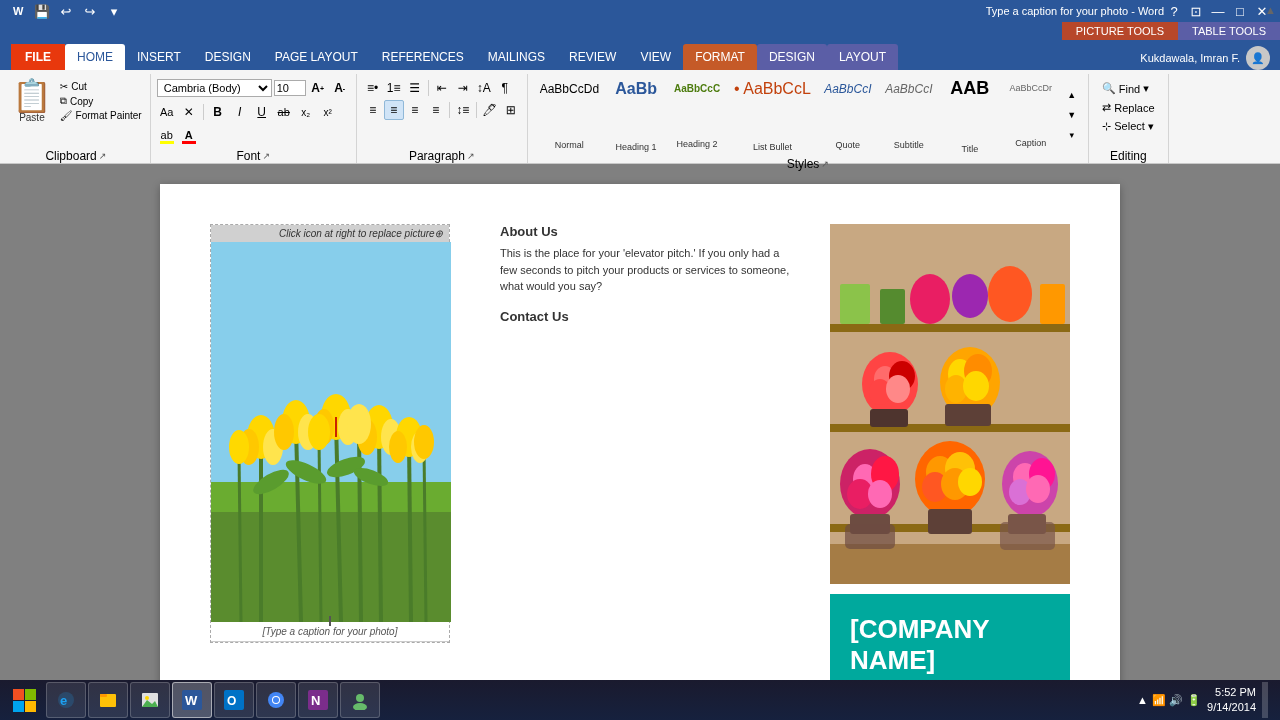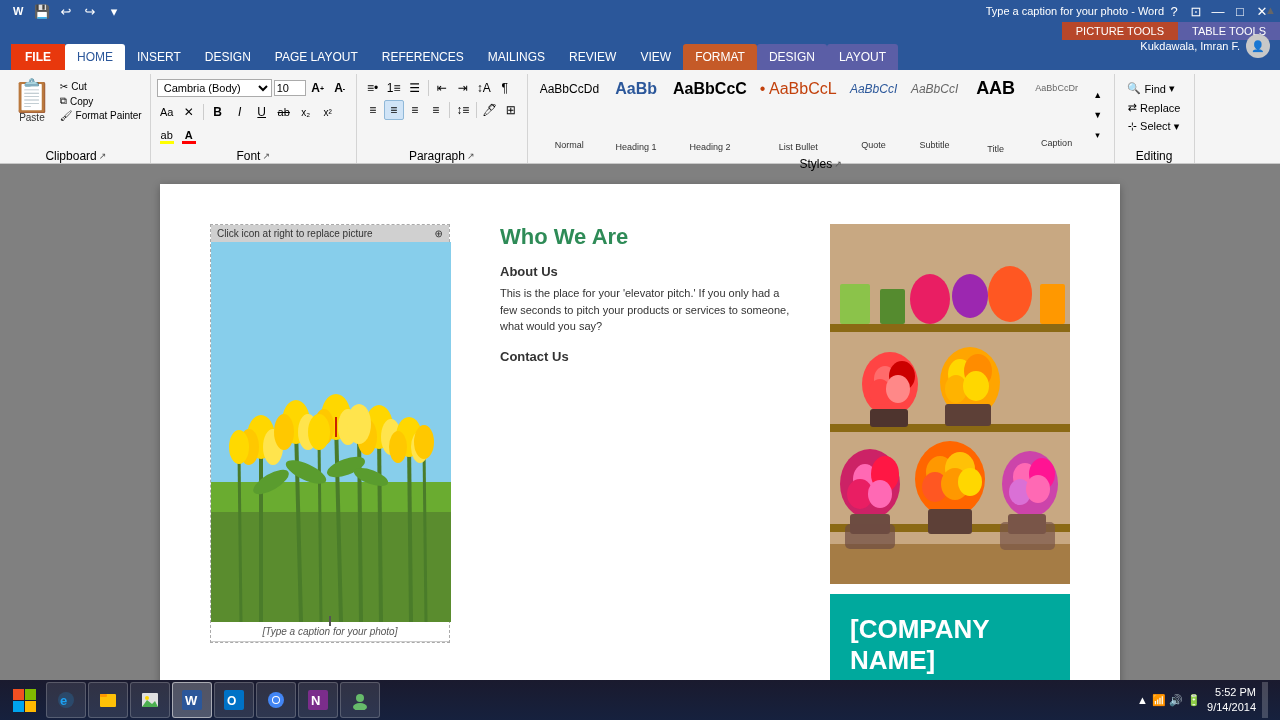--- a/index.html
+++ b/index.html
@@ -67,21 +67,21 @@
       align-items: center;
     }
     .user-info {
       color: white;
       font-size: 11px;
       padding: 0 10px;
       display: flex;
       align-items: center;
       gap: 6px;
       margin-left: auto;
-      margin-bottom: 12px;
+      margin-bottom: 0;
     }
 
     
     .ribbon {
       background: #f5f5f5;
       border-bottom: 1px solid #c8c8c8;
       display: flex;
       align-items: stretch;
       padding: 4px 2px 0 2px;
       height: 94px;
@@ -247,21 +247,22 @@
       position: relative;
       width: 240px;
     }
     .photo-placeholder-bar {
       background: #d0d0d0;
       padding: 3px 6px;
       font-size: 10px;
       color: #333;
       display: flex;
       align-items: center;
-      justify-content: space-between;
+      justify-content: flex-end;
+      font-style: italic;
     }
     .photo-img {
       width: 240px;
       height: 380px;
       background: linear-gradient(180deg, #87ceeb 0%, #87ceeb 30%, #5a9c2e 70%, #5a9c2e 100%);
       position: relative;
       overflow: hidden;
     }
 
     .caption-field {
@@ -588,21 +589,21 @@
         <div class="style-preview" style="font-size:12px;color:#000;">AaBbCcDd</div>
         <div class="style-label">Normal</div>
       </div>
 
       <div class="style-item">
         <div class="style-preview" style="font-size:16px;color:#2b579a;font-weight:bold;">AaBb</div>
         <div class="style-label">Heading 1</div>
       </div>
 
       <div class="style-item">
-        <div class="style-preview" style="font-size:16px;color:#000000;font-weight:bold;">AaBbCcC</div>
+        <div class="style-preview" style="font-size:10px;color:#4d7c0f;font-weight:bold;">AaBbCcC</div>
         <div class="style-label">Heading 2</div>
       </div>
 
       <div class="style-item">
         <div class="style-preview" style="font-size:16px;color:#c2410c;">• AaBbCcL</div>
         <div class="style-label">List Bullet</div>
       </div>
 
       <div class="style-item">
         <div class="style-preview" style="font-size:12px;color:#2b579a;font-style:italic;">AaBbCcI</div>
@@ -724,21 +725,20 @@
                 <ellipse cx="213" cy="200" rx="10" ry="17" fill="#FFC800"></ellipse>
               </svg>
             </div>
             <div class="caption-field">[Type a caption for your photo]</div>
 
             <div style="position:absolute;bottom:16px;left:50%;transform:translateX(-50%);width:2px;height:10px;background:#555;cursor:s-resize;"></div>
           </div>
         </div>
 
         <div class="center-col">
-          <div class="who-we-are">Who We Are</div>
           <div class="about-us-title">About Us</div>
           <div class="about-us-text">This is the place for your 'elevator pitch.' If you only had a few seconds to pitch your products or services to someone, what would you say?</div>
           <div class="contact-title">Contact Us</div>
         </div>
 
         <div class="right-col">
 
           <div class="flower-shop-img">
             <svg width="240" height="360" viewBox="0 0 240 360" xmlns="http://www.w3.org/2000/svg">
 

